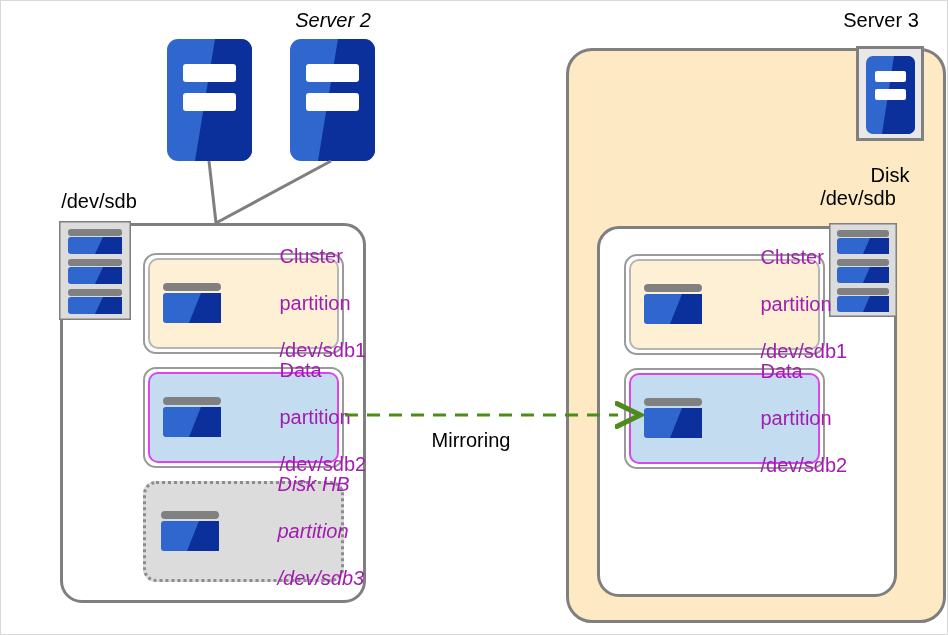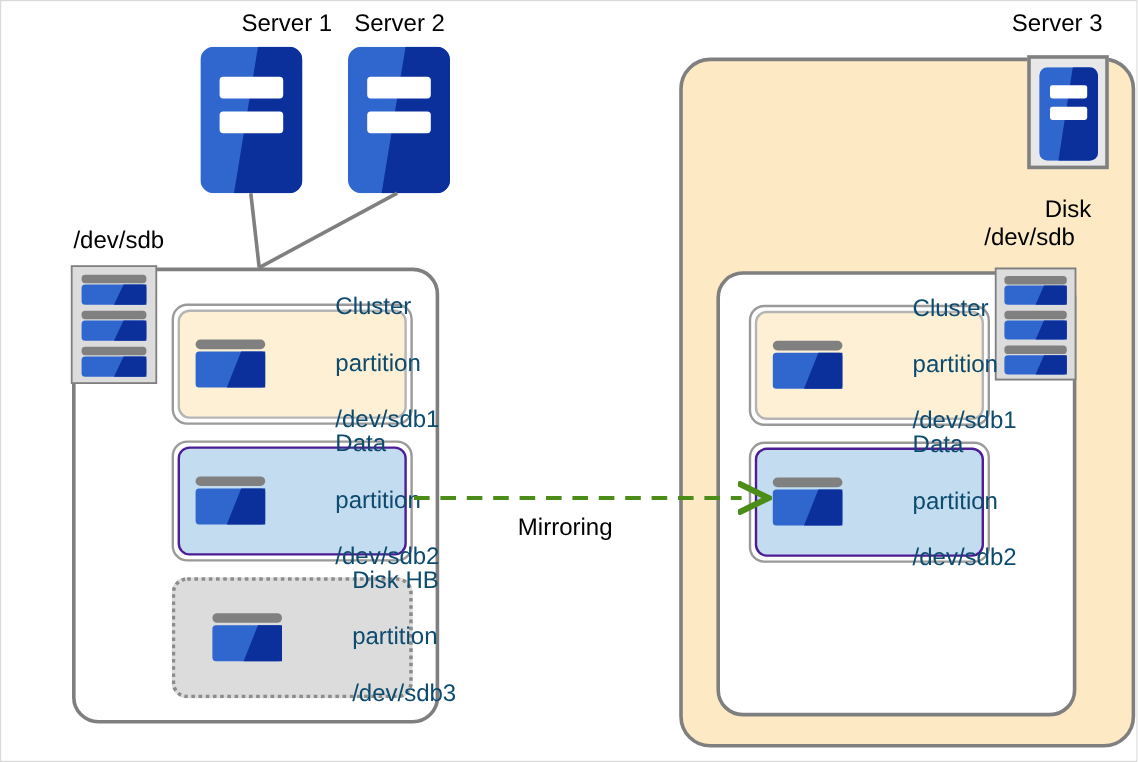--- a/index.html
+++ b/index.html
@@ -71,66 +71,66 @@
     background: transparent;
   }
   .part .inner {
     width: 100%; height: 100%;
     border-radius: 10px;
     display: flex;
     align-items: center;
     padding-left: 11px;
   }
   .part.cluster  .inner { background: #fdf0d5; border: 2px solid #b5b5b5; }
-  .part.data     .inner { background: #c3dcef; border: 2px solid #4c1d95; }
+  .part.data     .inner { background: #c3dcef; border: 2px solid #d946ef; }
   .part.hb {
     border: 3px dotted #8c8c8c;
     border-radius: 13px;
     background: #dcdcdc;
-    padding: 16px;
+    padding: 0;
+    font-style: italic;
   }
   .part.hb .inner { background: transparent; border: none; padding-left: 13px; }
 
   .part-ico { flex: 0 0 auto; width: 65px; height: 46px; margin-right: 9px; }
   .part-ico svg { display: block; width: 100%; height: 100%; }
   .part-txt {
-    font-size: 20px; color: #0c4a6e; line-height: 1.17;
+    font-size: 20px; color: #a21caf; line-height: 1.17;
     white-space: pre; text-align: left;
   }
 
   
   .overlay {
     position: absolute; left: 0; top: 0;
     width: 948px; height: 635px;
     pointer-events: none;
   }
 </style>
 </head>
 <body>
 
 <div id="stage">
 
-  <div class="lbl" style="left:164px; top:8px; width:148px;">Server 1</div>
   <div class="server-ico" style="left:166px; top:38px; width:85px; height:122px;">
     <svg viewBox="0 0 85 122">
       <defs>
           <clipPath id="srvClip1">
             <rect x="0" y="0" width="85" height="122" rx="11" ry="11"></rect>
           </clipPath>
         </defs>
       <g clip-path="url(#srvClip1)">
         <rect x="0" y="0" width="85" height="122" fill="#2f67cf"></rect>
         <polygon points="48,0 85,0 85,122 28,122" fill="#0b2f9b"></polygon>
       </g>
       <rect x="16" y="25" width="53" height="18" rx="3" fill="#ffffff"></rect>
       <rect x="16" y="54" width="53" height="18" rx="3" fill="#ffffff"></rect>
     </svg>
   </div>
 
-  <div class="lbl" style="left:258px; top:8px; width:148px;">Server 2</div>
+  <div class="lbl" style="left:258px; top:8px; width:148px;font-style:italic;">Server 2</div>
   <div class="server-ico" style="left:289px; top:38px; width:85px; height:122px;">
     <svg viewBox="0 0 85 122">
       <defs>
           <clipPath id="srvClip2">
             <rect x="0" y="0" width="85" height="122" rx="11" ry="11"></rect>
           </clipPath>
         </defs>
       <g clip-path="url(#srvClip2)">
         <rect x="0" y="0" width="85" height="122" fill="#2f67cf"></rect>
         <polygon points="48,0 85,0 85,122 28,122" fill="#0b2f9b"></polygon>

